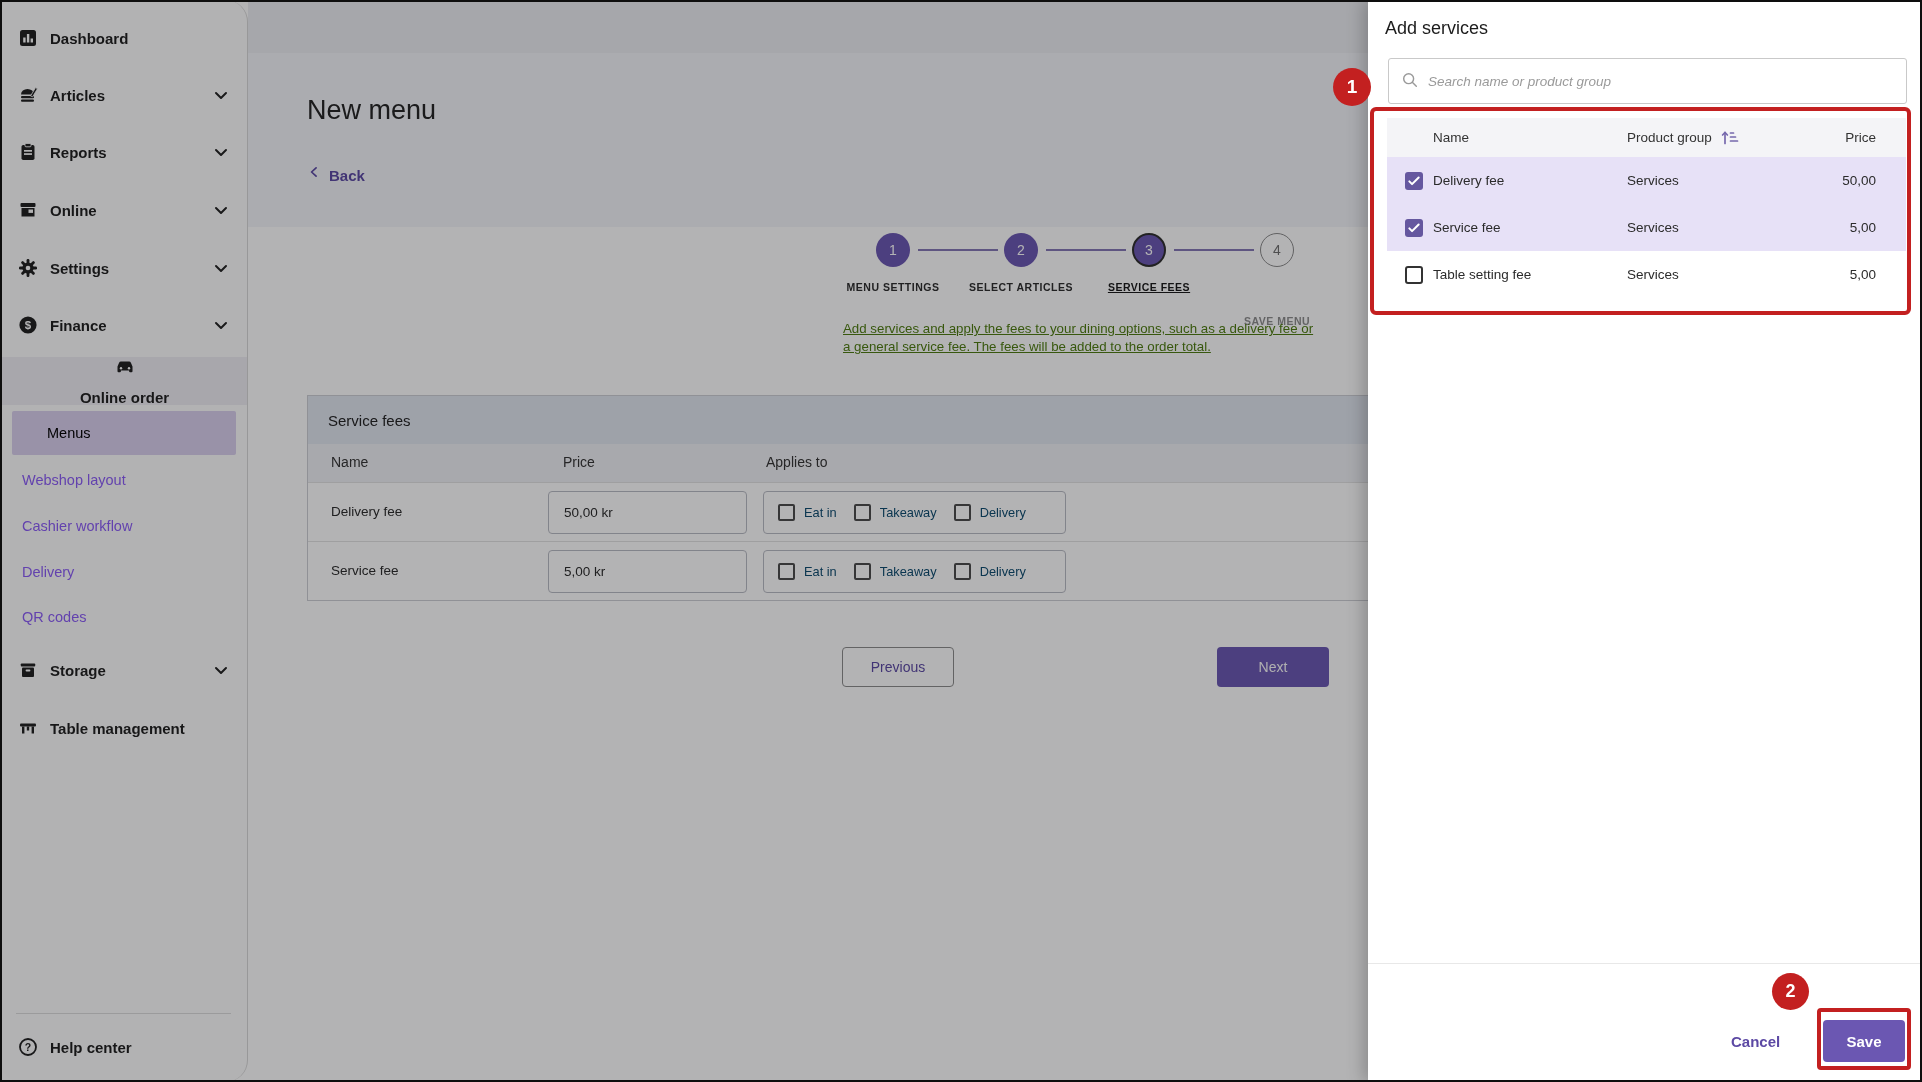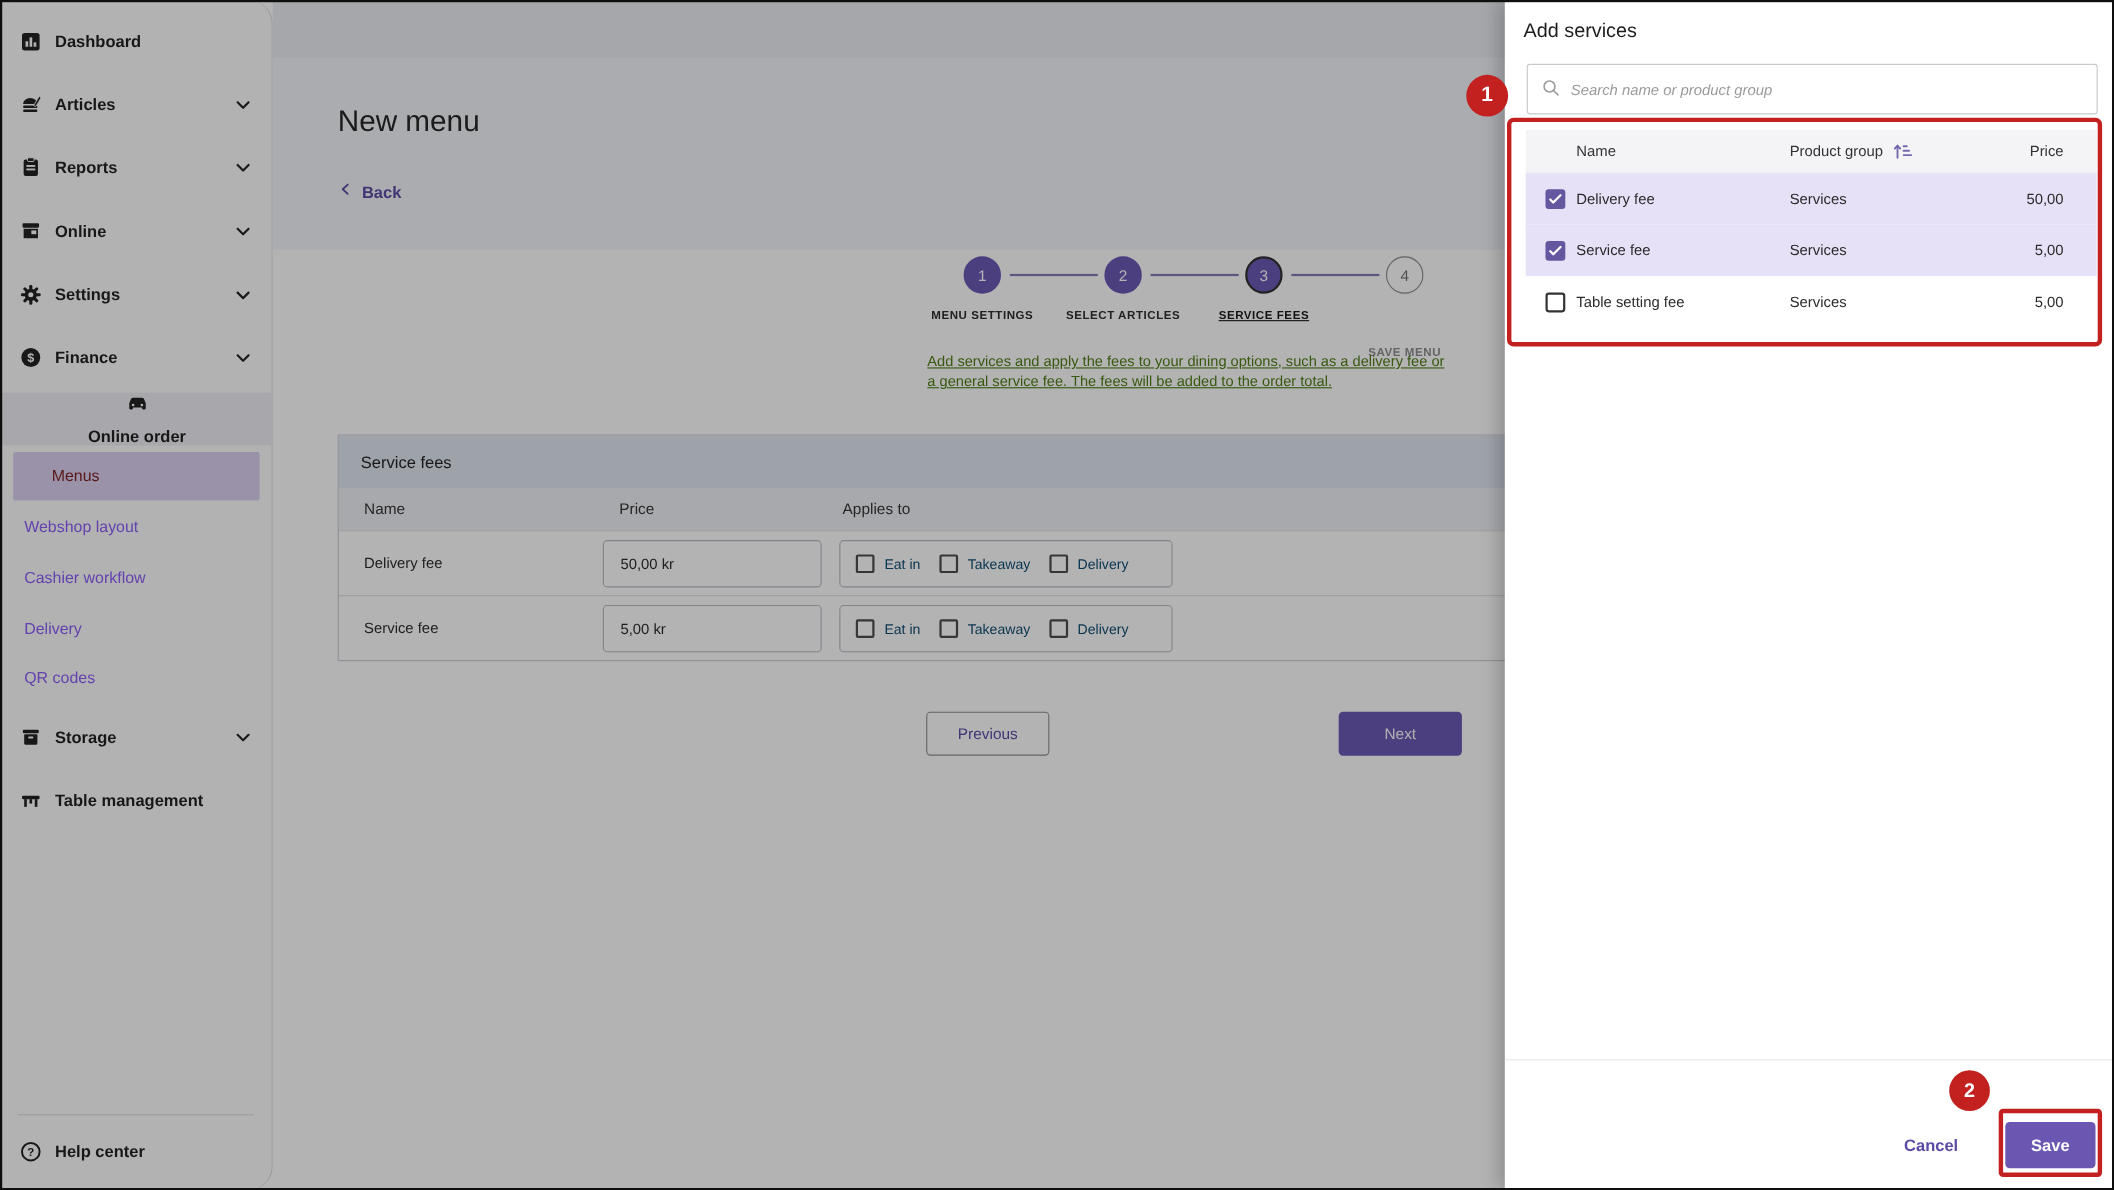--- a/index.html
+++ b/index.html
@@ -10,21 +10,21 @@
     background: #fff; color:#222;
   }
   .frame { position:absolute; inset:0; border:2px solid #0e0e0e; z-index:60; pointer-events:none; }
 
   
   .sidebar { position:absolute; left:0; top:0; bottom:0; width:248px; background:#fefefe; border-right:1px solid #d8d8d8; z-index:1;border-radius:22px; }
   .nav-item { position:absolute; left:0; right:0; height:48px; display:flex; align-items:center; gap:12px; padding:0 16px 0 18px; font-size:15px; font-weight:700; color:#1e1e1e; cursor:pointer; }
   .nav-item .chev { margin-left:auto; }
   .nav-item.hl { background:#efeef4;flex-direction:column; }
   .subitem { position:absolute; left:0; right:0; height:44px; display:flex; align-items:center; padding-left:22px; font-size:14.5px; color:#8b5cf6; cursor:pointer; }
-  .subitem.active { left:12px; right:11px; padding-left:35px; background:#d9cfee; color:#7f1d1d; border-radius:2px; font-weight:500; }
+  .subitem.active { left:12px; right:11px; padding-left:35px; background:#d9cfee; color:#000000; border-radius:2px; font-weight:500; }
   .side-divider { position:absolute; left:16px; right:16px; top:1013px; height:1px; background:#dcdcdc; }
   .icon20 { width:20px; height:20px; flex:0 0 20px; display:inline-block; }
 
   
   .main { position:absolute; left:248px; top:0; bottom:0; width:1122px; background:#ffffff; z-index:1; }
   .topbar { position:absolute; left:0; right:0; top:0; height:53px; background:#eceef2; }
   .pagehead { position:absolute; left:0; right:0; top:53px; height:174px; background:#f3f5f9; }
   .page-title { position:absolute; left:59px; top:42px; font-size:27px; color:#242424; }
   .back-link { position:absolute; left:59px; top:112px; display:flex; align-items:center; gap:8px; color:#5c49a4; font-weight:700; font-size:15px; cursor:pointer; }
 

